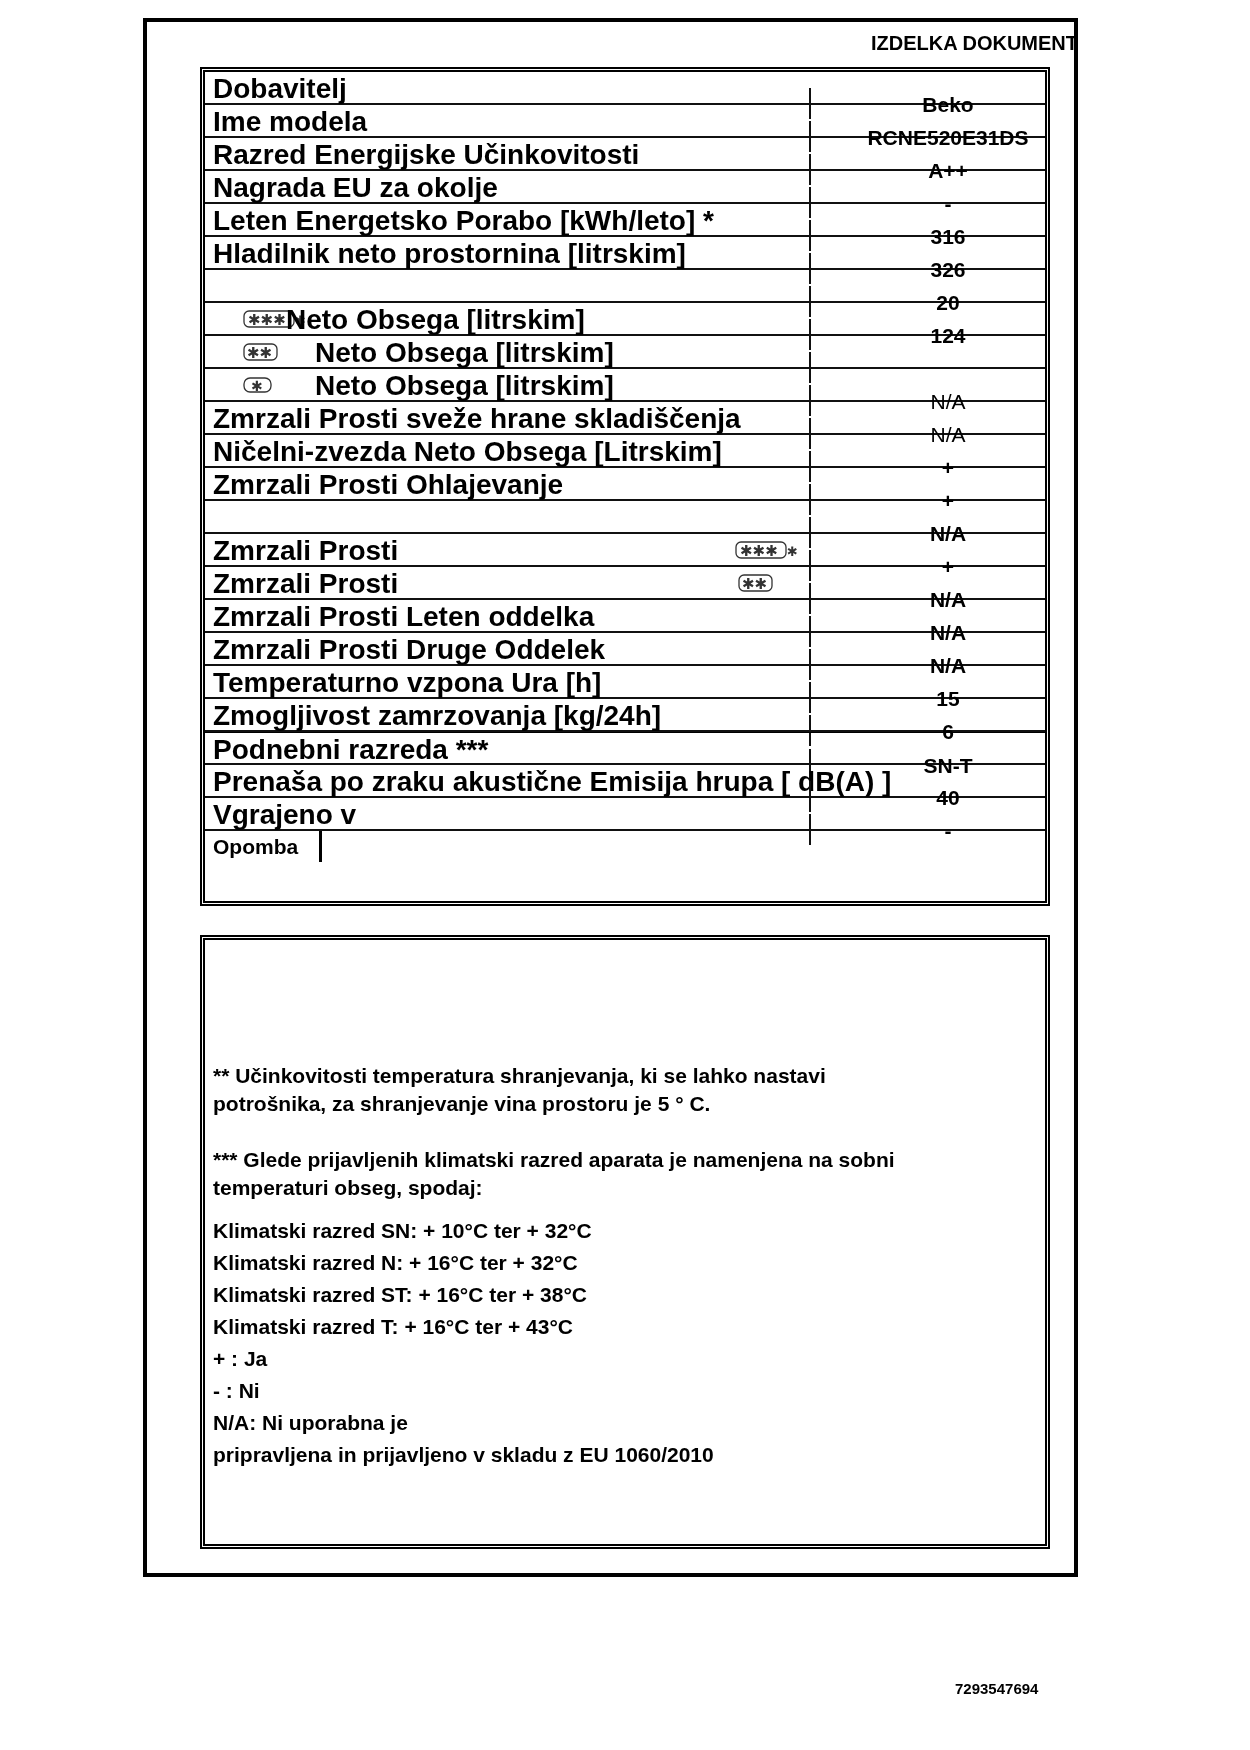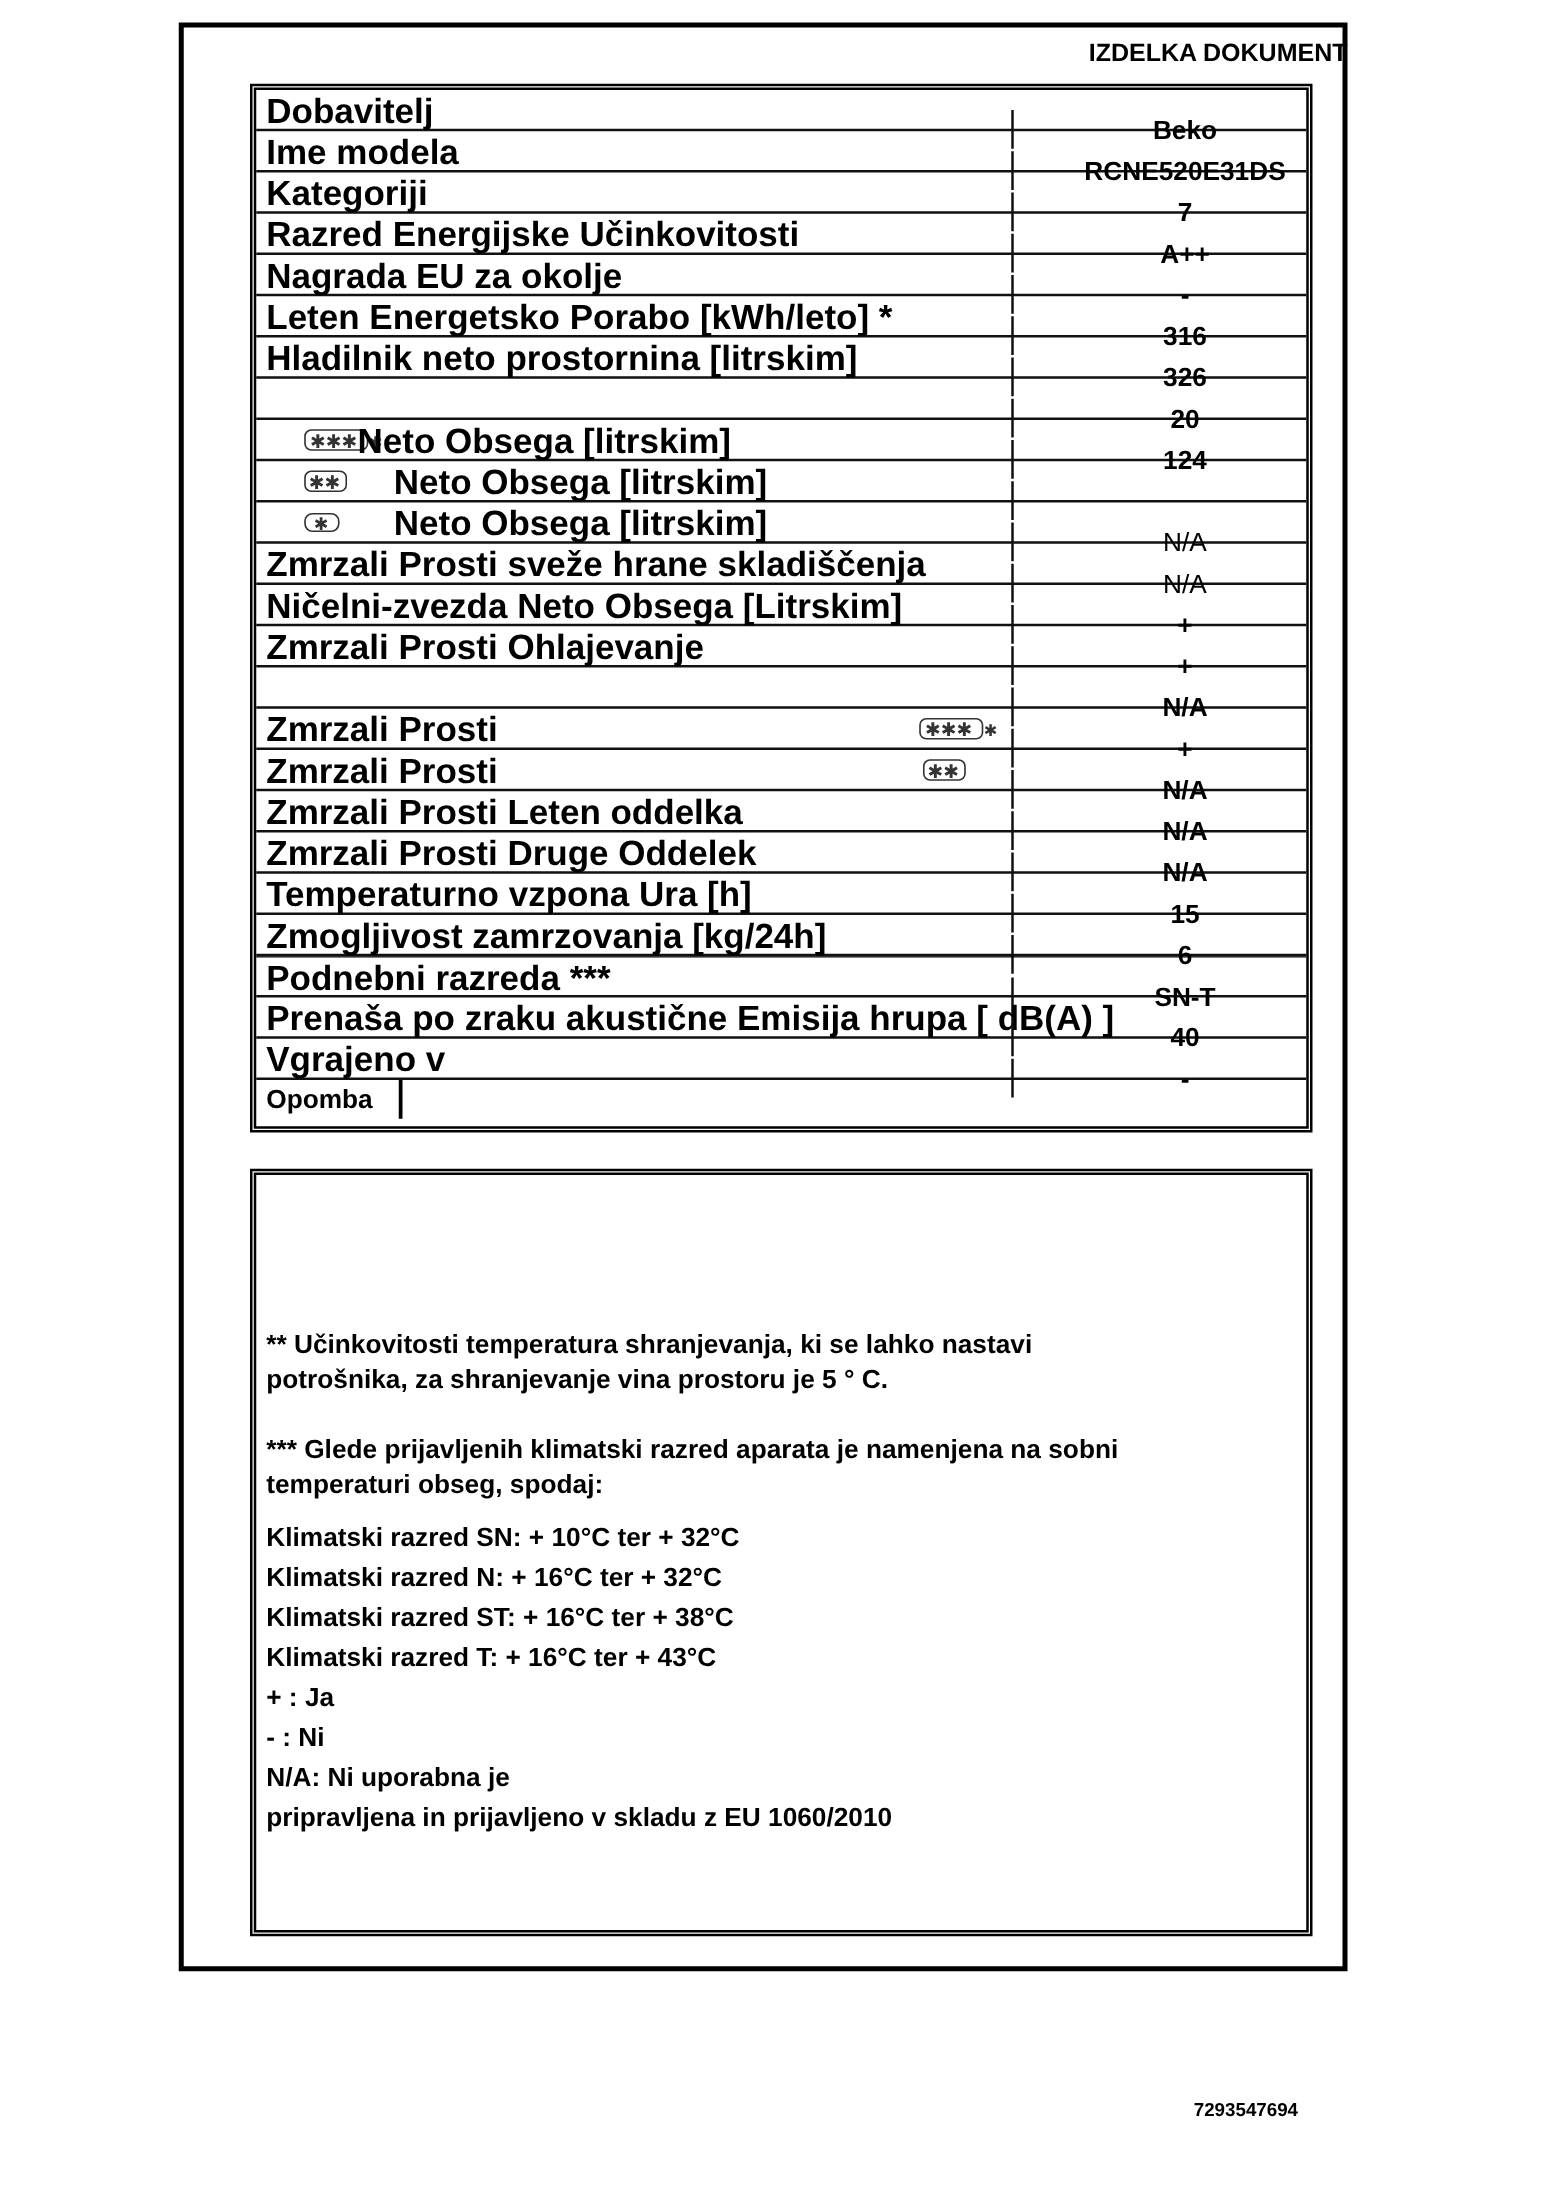--- a/index.html
+++ b/index.html
@@ -46,24 +46,20 @@
 <div class="tbl-inner"></div>
 
 <div class="rows">
   <div class="row">
     <span class="cell-label">Dobavitelj</span>
     <span class="cell-value">Beko</span>
   </div>
   <div class="row">
     <span class="cell-label">Ime modela</span>
     <span class="cell-value">RCNE520E31DS</span>
-  </div>
-  <div class="row">
-    <span class="cell-label">Kategoriji</span>
-    <span class="cell-value">7</span>
   </div>
   <div class="row">
     <span class="cell-label">Razred Energijske Učinkovitosti</span>
     <span class="cell-value">A++</span>
   </div>
   <div class="row">
     <span class="cell-label">Nagrada EU za okolje</span>
     <span class="cell-value">-</span>
   </div>
   <div class="row">

